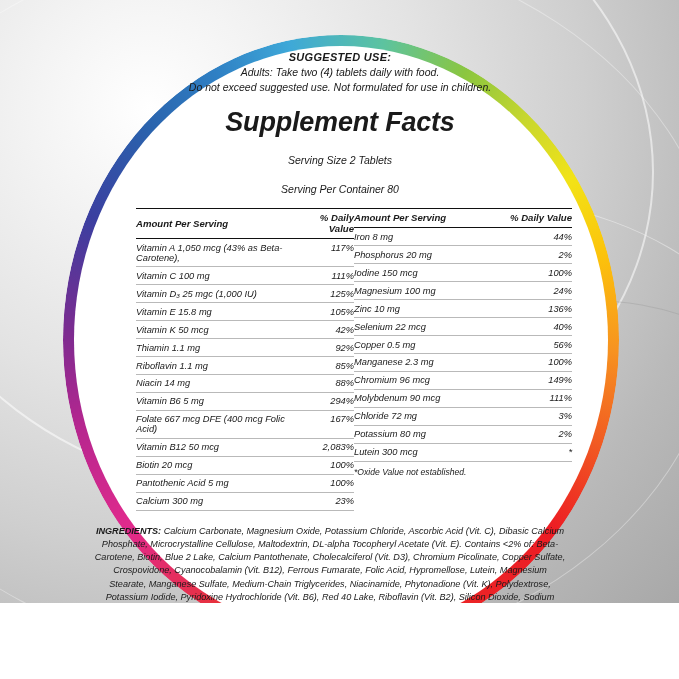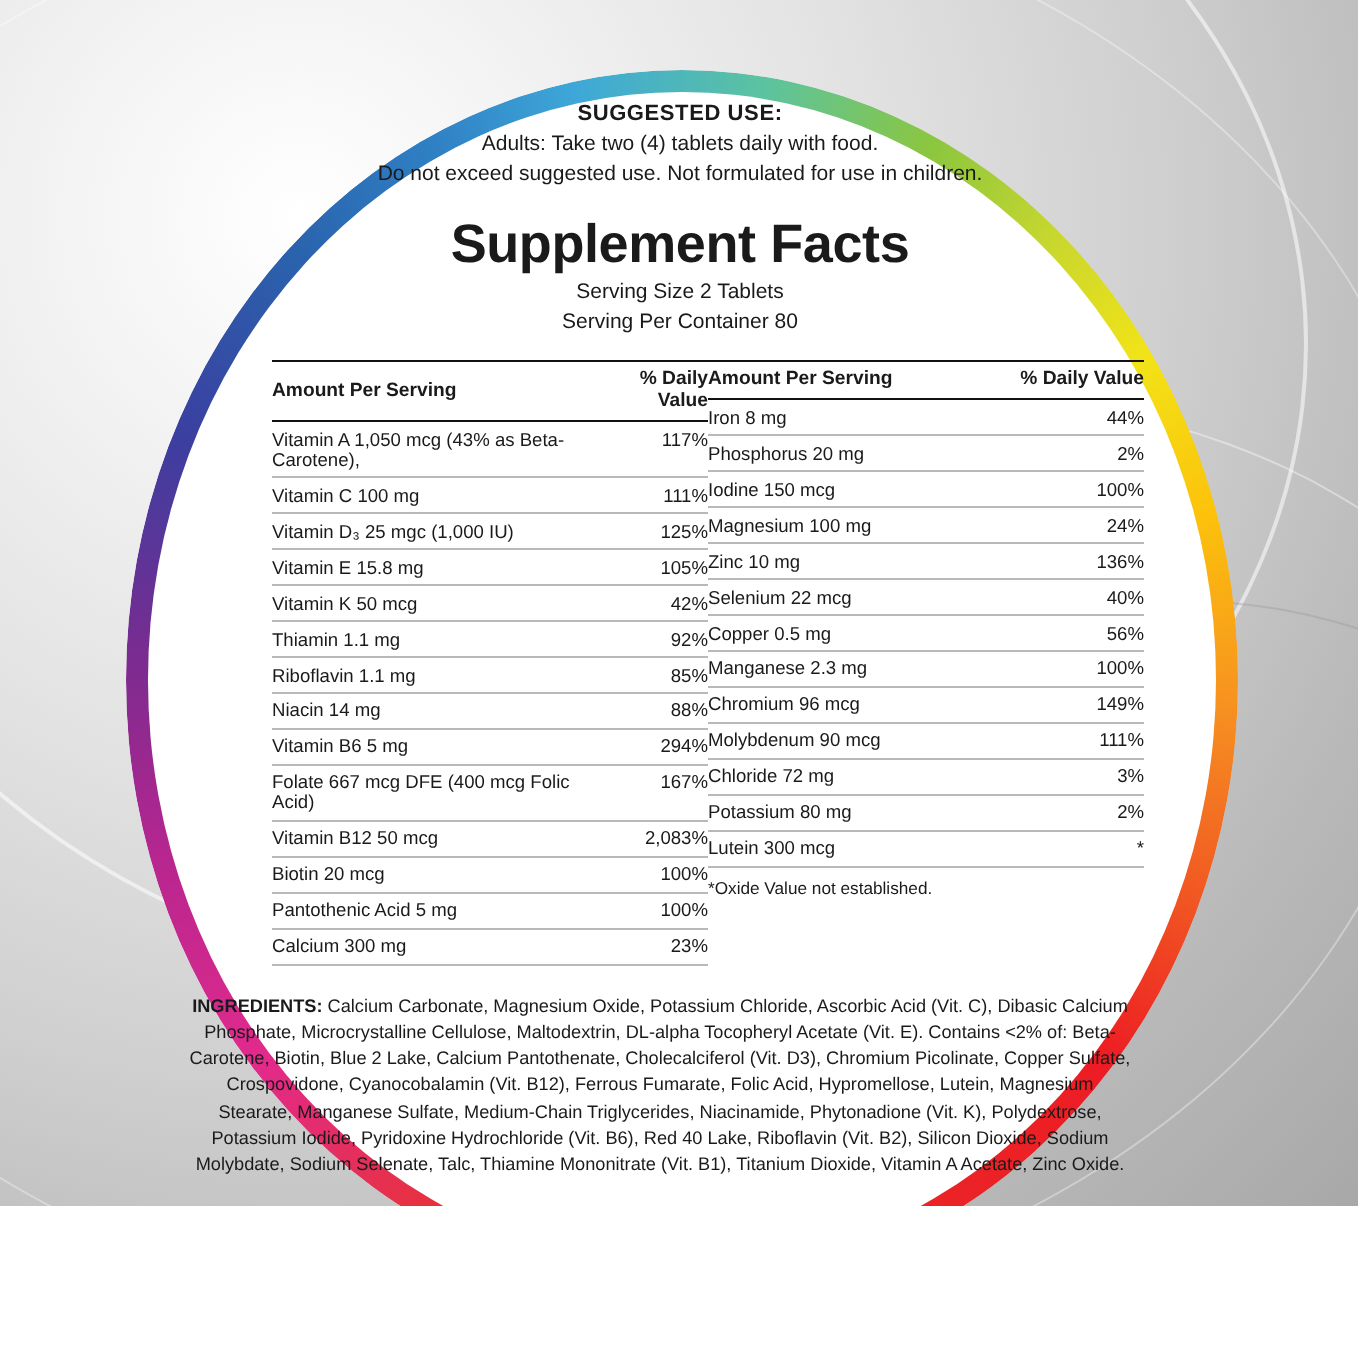--- a/index.html
+++ b/index.html
@@ -12,20 +12,21 @@
     font-family: "Liberation Sans", sans-serif;
     overflow: hidden;
   }
   .page {
     position: relative;
     width: 679px;
     height: 603px;
     background:
       radial-gradient(circle at 22% 18%, #ffffff 0%, #f2f2f2 18%, #e3e3e3 38%, #cfcfcf 60%, #b9b9b9 80%, #a8a8a8 100%);
     overflow: hidden;
+    font-style: italic;
   }
   
   .swoosh {
     position: absolute;
     border-radius: 50%;
     border: 1px solid rgba(255,255,255,0.55);
     pointer-events: none;
   }
   .swoosh.s1 { width: 760px; height: 640px; left: -110px; top: -150px; border-width: 2px; }
   .swoosh.s2 { width: 900px; height: 720px; left: -180px; top: -60px; border-color: rgba(255,255,255,0.35); }
@@ -98,21 +99,21 @@
     text-align: center;
     font-size: 27px;
     font-weight: bold;
     margin-top: 12px;
     letter-spacing: -0.2px;
   }
   .serving {
     text-align: center;
     font-size: 10.5px;
     line-height: 13px;
-    margin-top: 2px;
+    margin-top: 16px;
   }
 
   .tables {
     display: flex;
     justify-content: flex-end;
     margin: 12px 28px 0 28px;
   }
   .col {
     width: 218px;
   }

